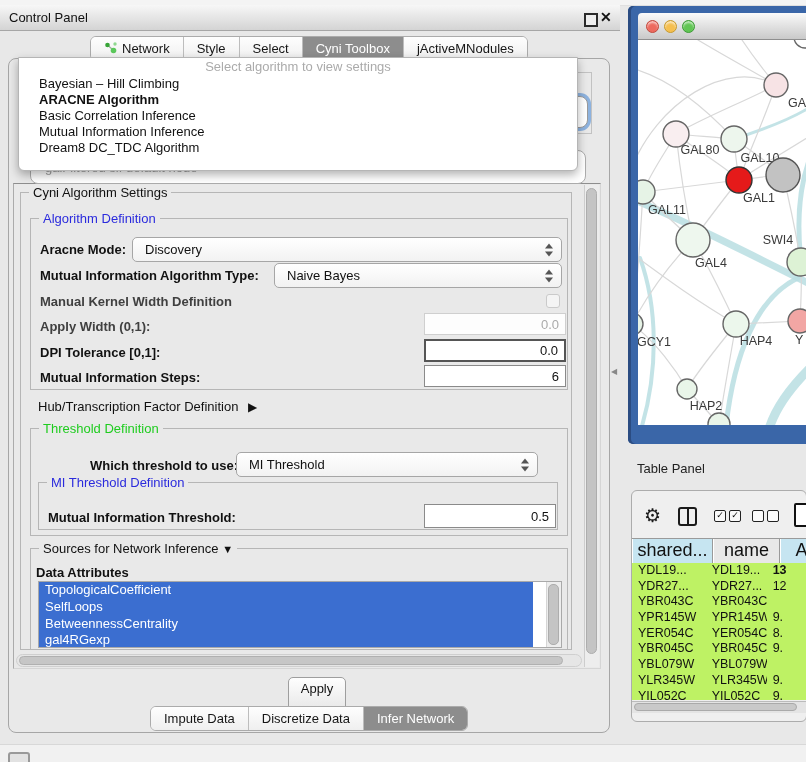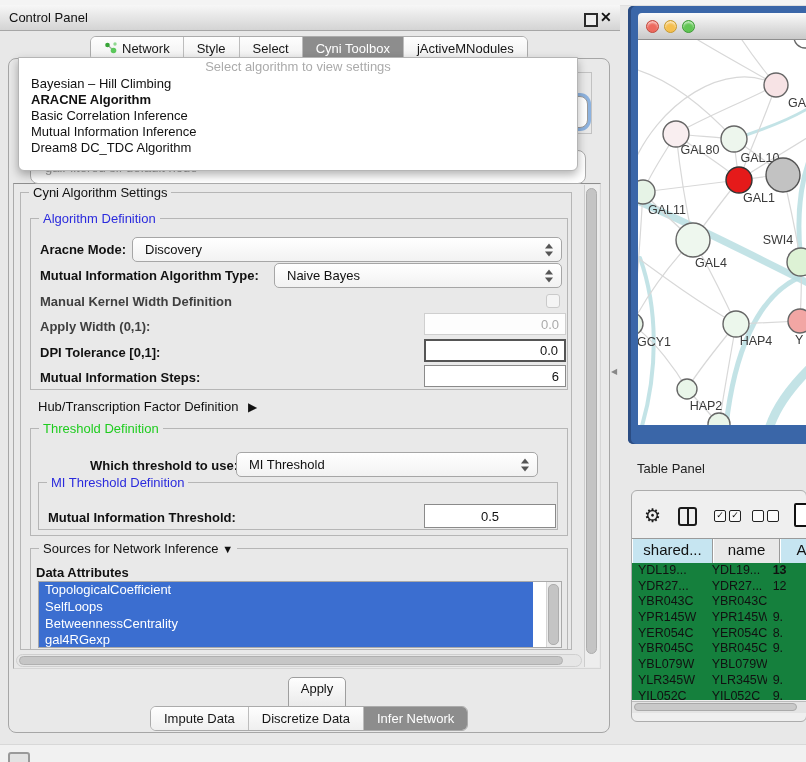--- a/index.html
+++ b/index.html
@@ -21,21 +21,21 @@
   #top-tabs{left:90px;top:36px}
   #bottom-tabs{left:150px;top:706px}
   .tab{display:flex;align-items:center;gap:5px;padding:0 13px;font-size:13px;color:#161616;
        border-right:1px solid #BDBDBD;background:linear-gradient(#FEFEFE,#EFEFEF);white-space:nowrap;cursor:default}
   .tab:last-child{border-right:none}
   .tab.sel{background:#8D8D8D;color:#FFF}
   
   .popup{left:18px;top:57px;width:560px;height:114px;background:#FFF;border:1px solid #B5B5B5;
          border-radius:0 0 6px 6px;box-shadow:0 4px 10px rgba(0,0,0,.3);z-index:40;box-sizing:border-box}
   .popup .ph{height:18px;line-height:18px;text-align:center;color:#ABABAB}
-  .algo-item{height:16px;line-height:16px;padding-left:12px;white-space:nowrap}
+  .algo-item{height:16px;line-height:16px;padding-left:20px;white-space:nowrap}
   
   .frag-group{left:20px;top:72px;width:572px;height:62px;background:#E9E9E9;border:1px solid #C2C2C2;z-index:5;box-sizing:border-box}
   .frag-focus{left:30px;top:96px;width:558px;height:32px;background:#FFF;border:1px solid #9A9A9A;border-radius:8px;
               box-shadow:0 0 0 3px #8DB2DE;z-index:6;box-sizing:border-box}
   .frag-combo2{left:30px;top:150px;width:556px;height:34px;background:#FFF;border:1px solid #ACACAC;border-radius:8px;
                z-index:6;box-sizing:border-box;color:#A0A0A0}
   .frag-combo2 span{position:absolute;left:14px;top:9px}
   
   .viewport{left:13px;top:183px;width:588px;height:486px;background:#E9E9E9;border:1px solid;
             border-color:#8E8E8E #D5D5D5 #D5D5D5 #ABABAB;box-sizing:border-box;z-index:2}
@@ -88,23 +88,23 @@
   .tp-title{left:637px;top:461px;color:#222}
   .tp-panel{left:631px;top:490px;width:176px;height:232px;background:#EFEFEF;border:1px solid #ACACAC;
             border-radius:6px;z-index:1;box-sizing:border-box}
   .gear{left:644px;top:504px;font-size:19px;color:#1A1A1A;z-index:2}
   .colsic{left:678px;top:507px;width:19px;height:19px;border:2px solid #1A1A1A;border-radius:3px;z-index:2;box-sizing:border-box}
   .colsic:after{content:"";position:absolute;left:7px;top:0;width:2px;height:15px;background:#1A1A1A}
   .cb{position:absolute;width:10px;height:10px;border:1.5px solid #222;border-radius:2px;z-index:2;
       font-size:9px;line-height:9px;text-align:center;color:#111;background:#FAFAFA}
   .pageic{left:794px;top:503px;width:15px;height:24px;border:2px solid #111;border-radius:2px;background:#FFF;z-index:2;box-sizing:border-box}
   .thead{left:632px;top:538px;display:flex;height:24px;z-index:2;border-top:1px solid #9A9A9A;border-bottom:1px solid #9A9A9A;box-sizing:border-box}
-  .thcell{height:24px;line-height:22px;text-align:center;font-size:15px;border-right:1px solid #9A9A9A;
+  .thcell{height:24px;line-height:22px;text-align:center;font-size:18px;border-right:1px solid #9A9A9A;
           border-left:1px solid #FFF;box-sizing:border-box;overflow:hidden;white-space:nowrap}
-  .tbody{left:632px;top:563px;width:174px;height:137px;background:#15803d;overflow:hidden;z-index:2}
+  .tbody{left:632px;top:563px;width:174px;height:137px;background:#bef264;overflow:hidden;z-index:2}
   .trow{display:flex;height:15.7px;line-height:15.7px;font-size:12.5px;white-space:nowrap}
   .tcell{overflow:hidden;box-sizing:border-box;padding-left:6px}
   .tbl-hscroll{left:632px;top:701px;width:174px;height:12px;background:#E4E4E4;border-top:1px solid #BBB;z-index:2;box-sizing:border-box}
   .tbl-hthumb{left:634px;top:703px;width:163px;height:8px;background:#C9C9C9;border:1px solid #AAA;border-radius:4px;z-index:3;box-sizing:border-box}
   
   .bottom-strip{left:0;top:744px;width:806px;height:18px;background:#F1F1F1;border-top:1px solid #D8D8D8;box-sizing:border-box}
   .mini-icon{left:8px;top:752px;width:22px;height:14px;border:2px solid #999;border-radius:3px;background:#E2E2E2;z-index:2;box-sizing:border-box}
 </style>
 </head>
 <body>
@@ -203,21 +203,21 @@
 </div>
 <div class="lbl b" style="left:90px;top:458px">Which threshold to use:</div>
 <div class="combo" style="left:236px;top:452px;width:302px;height:25px">
   <span>MI Threshold</span>
   <span class="stepper"></span>
 </div>
 <div class="group" style="left:38px;top:482px;width:520px;height:48px">
   <div class="gtitle blue-t">MI Threshold Definition</div>
 </div>
 <div class="lbl b" style="left:48px;top:510px">Mutual Information Threshold:</div>
-<input class="tfield" style="left: 424px; top: 504px; width: 132px; height: 24px; text-align: center;" value="0.5">
+<input class="tfield" style="left: 424px; top: 504px; width: 132px; height: 24px;" value="0.5">
 
 <div class="group" style="left:30px;top:548px;width:538px;height:102px">
   <div class="gtitle">
     <span>Sources for Network Inference</span>
     <span style="font-size:11px">▼</span>
   </div>
 </div>
 <div class="lbl b" style="left:36px;top:565px">Data Attributes</div>
 <div class="abs attr-list">
     <div id="attr-items">

